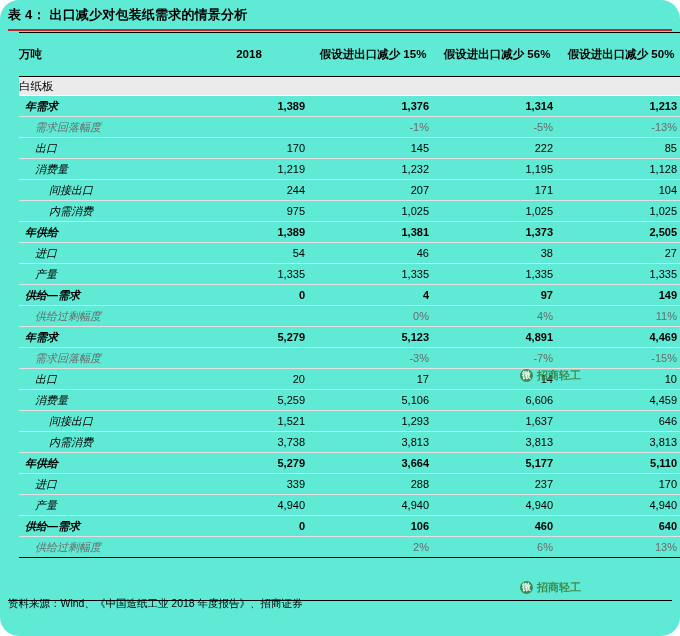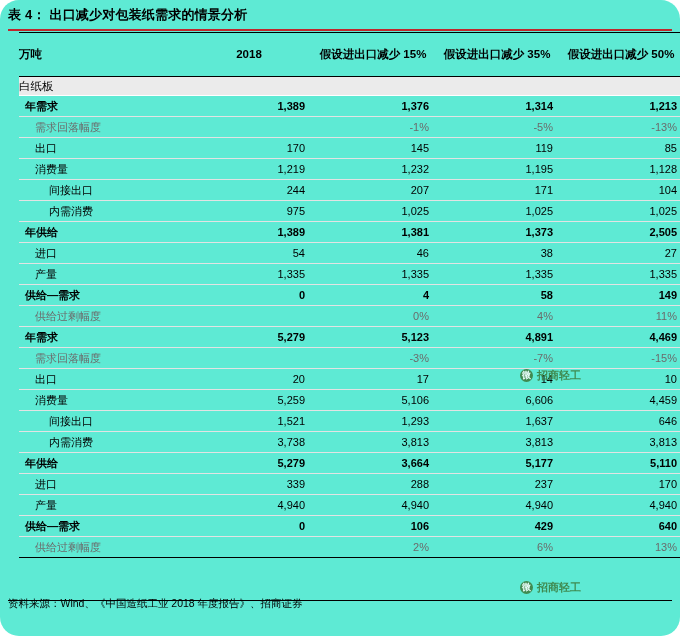--- a/index.html
+++ b/index.html
@@ -61,21 +61,21 @@
     padding: 1px 6px;
     border-bottom: 1px solid #ffffff;
   }
 
   tr.data td {
     height: 21px;
     padding: 1px 6px;
     font-size: 11px;
     border-bottom: 1px solid #e3e3e3;
   }
-  tr.data td.c0 { text-align: left; white-space: nowrap; }
+  tr.data td.c0 { text-align: left; white-space: nowrap; font-style: italic; }
   tr.data td.num { text-align: right; }
 
   tr.data.bold td { font-weight: bold; }
   tr.data.gray td { color: #6b6b6b; }
   .ind1 { padding-left: 16px !important; }
   .ind2 { padding-left: 30px !important; }
 
   tr.lastrow td { border-bottom: 1px solid #000; }
 
   
@@ -137,21 +137,21 @@
         <col class="c-data">
         <col class="c-data">
         <col class="c-data">
         <col class="c-data">
     </colgroup>
     <thead>
       <tr class="hdr-row">
         <td class="c0">万吨</td>
         <td class="num">2018</td>
         <td class="num">假设进出口减少 15%</td>
-        <td class="num">假设进出口减少 35%</td>
+        <td class="num">假设进出口减少 56%</td>
         <td class="num">假设进出口减少 50%</td>
       </tr>
     </thead>
     <tbody id="tbody">
         <tr class="sec-row">
           <td colspan="5">白纸板</td>
         </tr>
         <tr class="data bold">
           <td class="c0">年需求</td>
           <td class="num">1,389</td>
@@ -163,21 +163,21 @@
           <td class="c0 ind1">需求回落幅度</td>
           <td class="num"></td>
           <td class="num">-1%</td>
           <td class="num">-5%</td>
           <td class="num">-13%</td>
         </tr>
         <tr class="data">
           <td class="c0 ind1">出口</td>
           <td class="num">170</td>
           <td class="num">145</td>
-          <td class="num">119</td>
+          <td class="num">222</td>
           <td class="num">85</td>
         </tr>
         <tr class="data">
           <td class="c0 ind1">消费量</td>
           <td class="num">1,219</td>
           <td class="num">1,232</td>
           <td class="num">1,195</td>
           <td class="num">1,128</td>
         </tr>
         <tr class="data">
@@ -212,21 +212,21 @@
           <td class="c0 ind1">产量</td>
           <td class="num">1,335</td>
           <td class="num">1,335</td>
           <td class="num">1,335</td>
           <td class="num">1,335</td>
         </tr>
         <tr class="data bold">
           <td class="c0">供给—需求</td>
           <td class="num">0</td>
           <td class="num">4</td>
-          <td class="num">58</td>
+          <td class="num">97</td>
           <td class="num">149</td>
         </tr>
         <tr class="data gray">
           <td class="c0 ind1">供给过剩幅度</td>
           <td class="num"></td>
           <td class="num">0%</td>
           <td class="num">4%</td>
           <td class="num">11%</td>
         </tr>
         <tr class="data bold">
@@ -289,21 +289,21 @@
           <td class="c0 ind1">产量</td>
           <td class="num">4,940</td>
           <td class="num">4,940</td>
           <td class="num">4,940</td>
           <td class="num">4,940</td>
         </tr>
         <tr class="data bold">
           <td class="c0">供给—需求</td>
           <td class="num">0</td>
           <td class="num">106</td>
-          <td class="num">429</td>
+          <td class="num">460</td>
           <td class="num">640</td>
         </tr>
         <tr class="data gray lastrow">
           <td class="c0 ind1">供给过剩幅度</td>
           <td class="num"></td>
           <td class="num">2%</td>
           <td class="num">6%</td>
           <td class="num">13%</td>
         </tr>
       </tbody>

